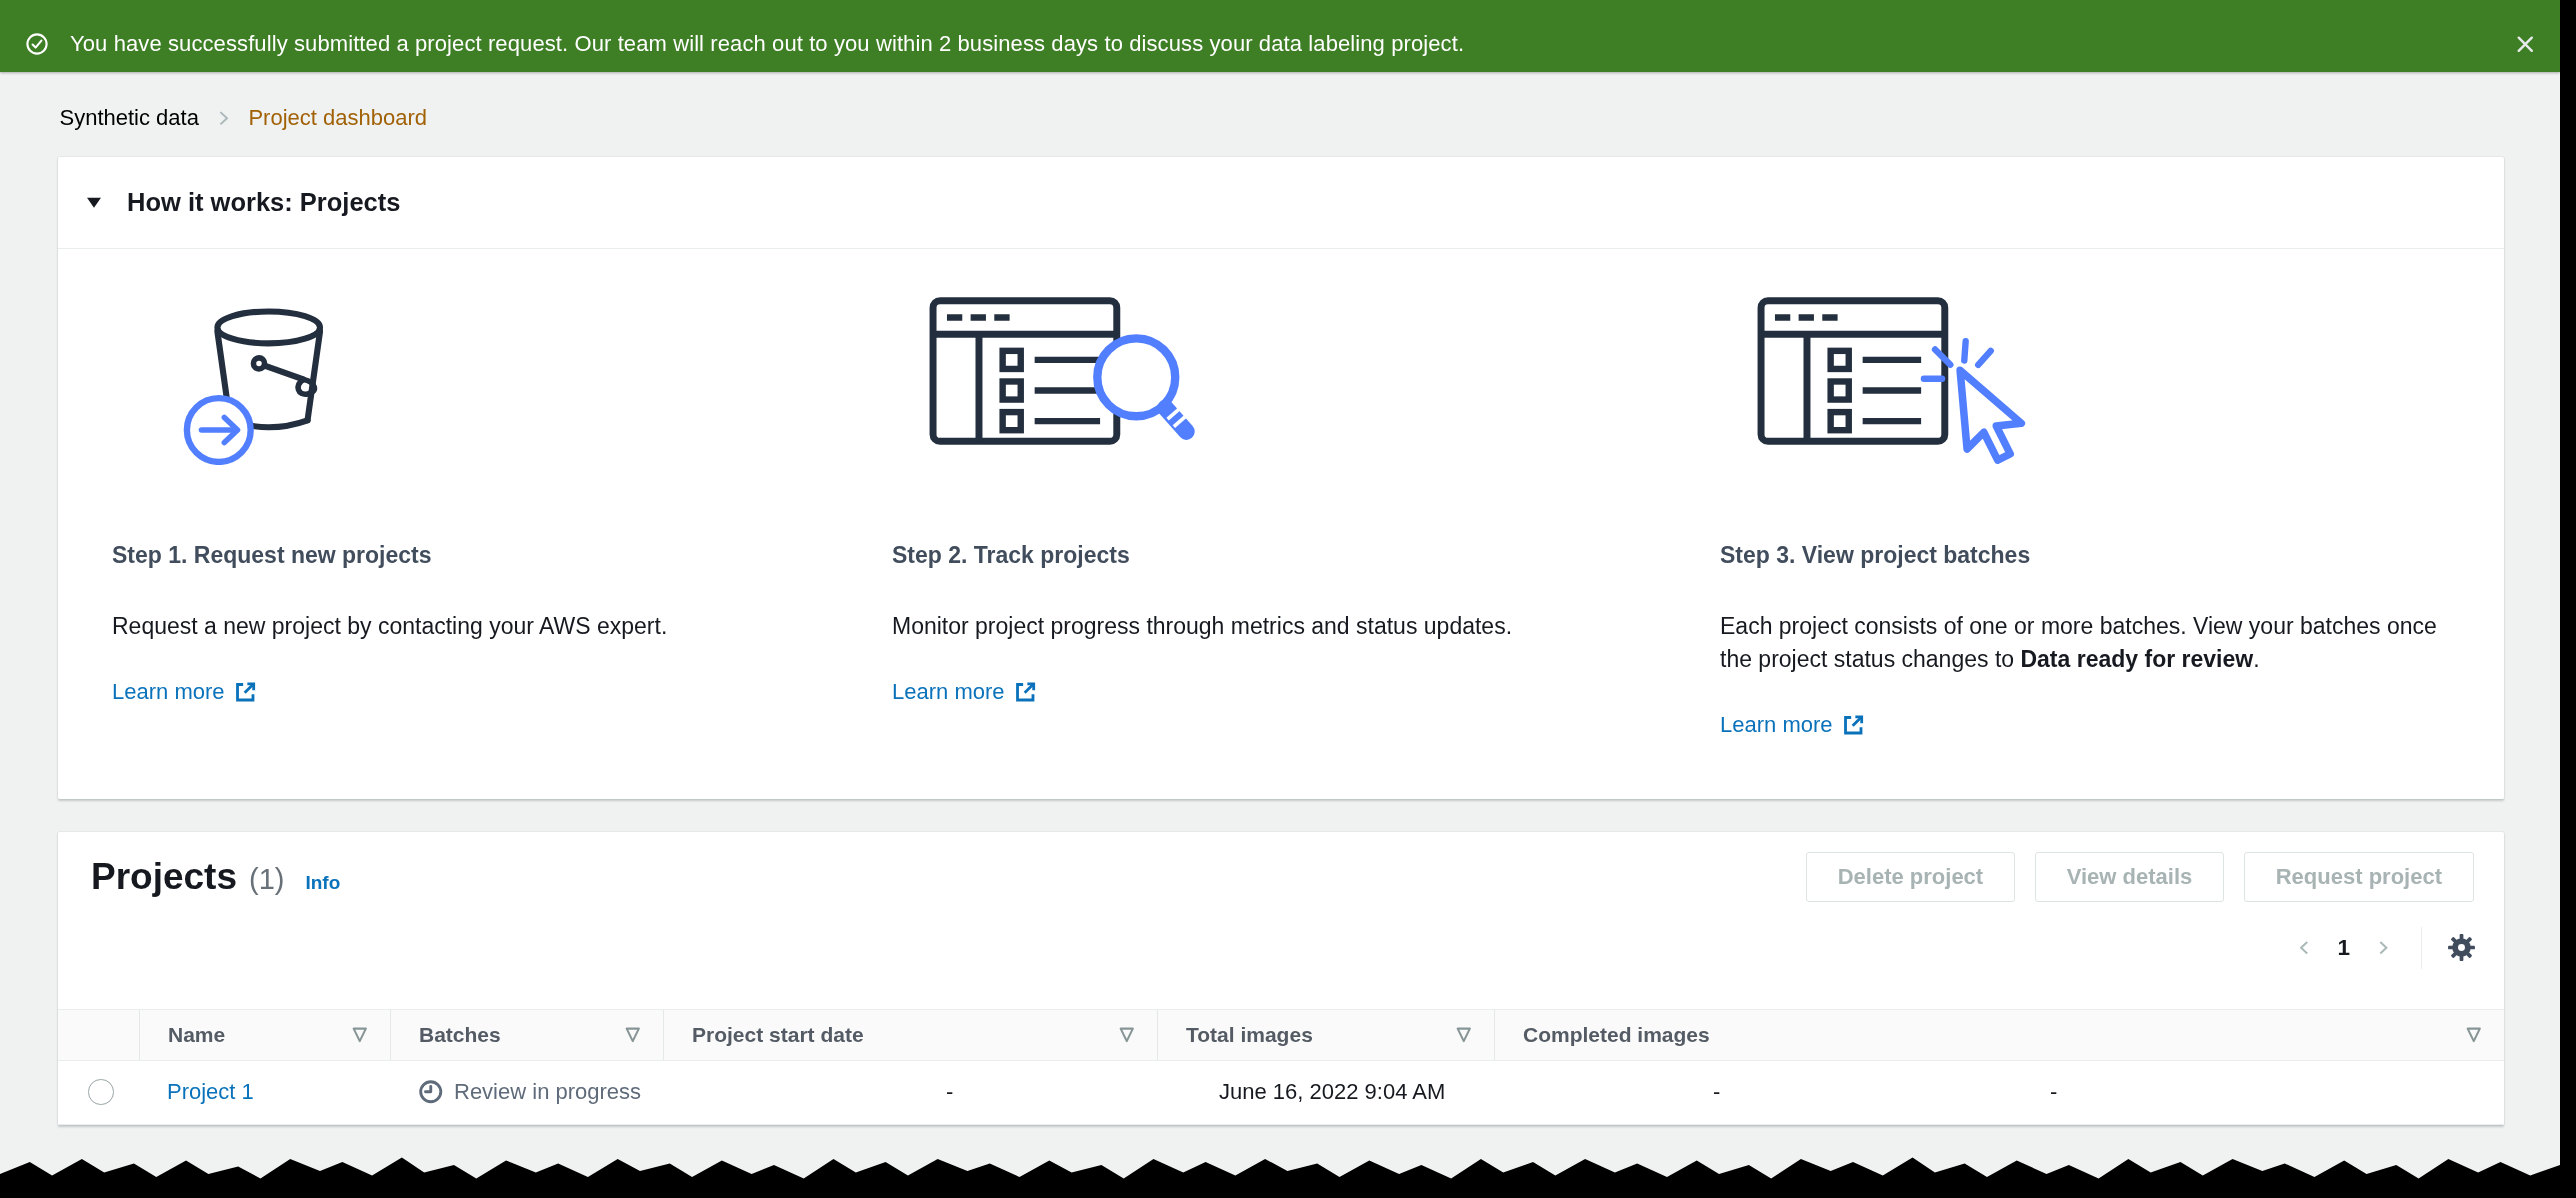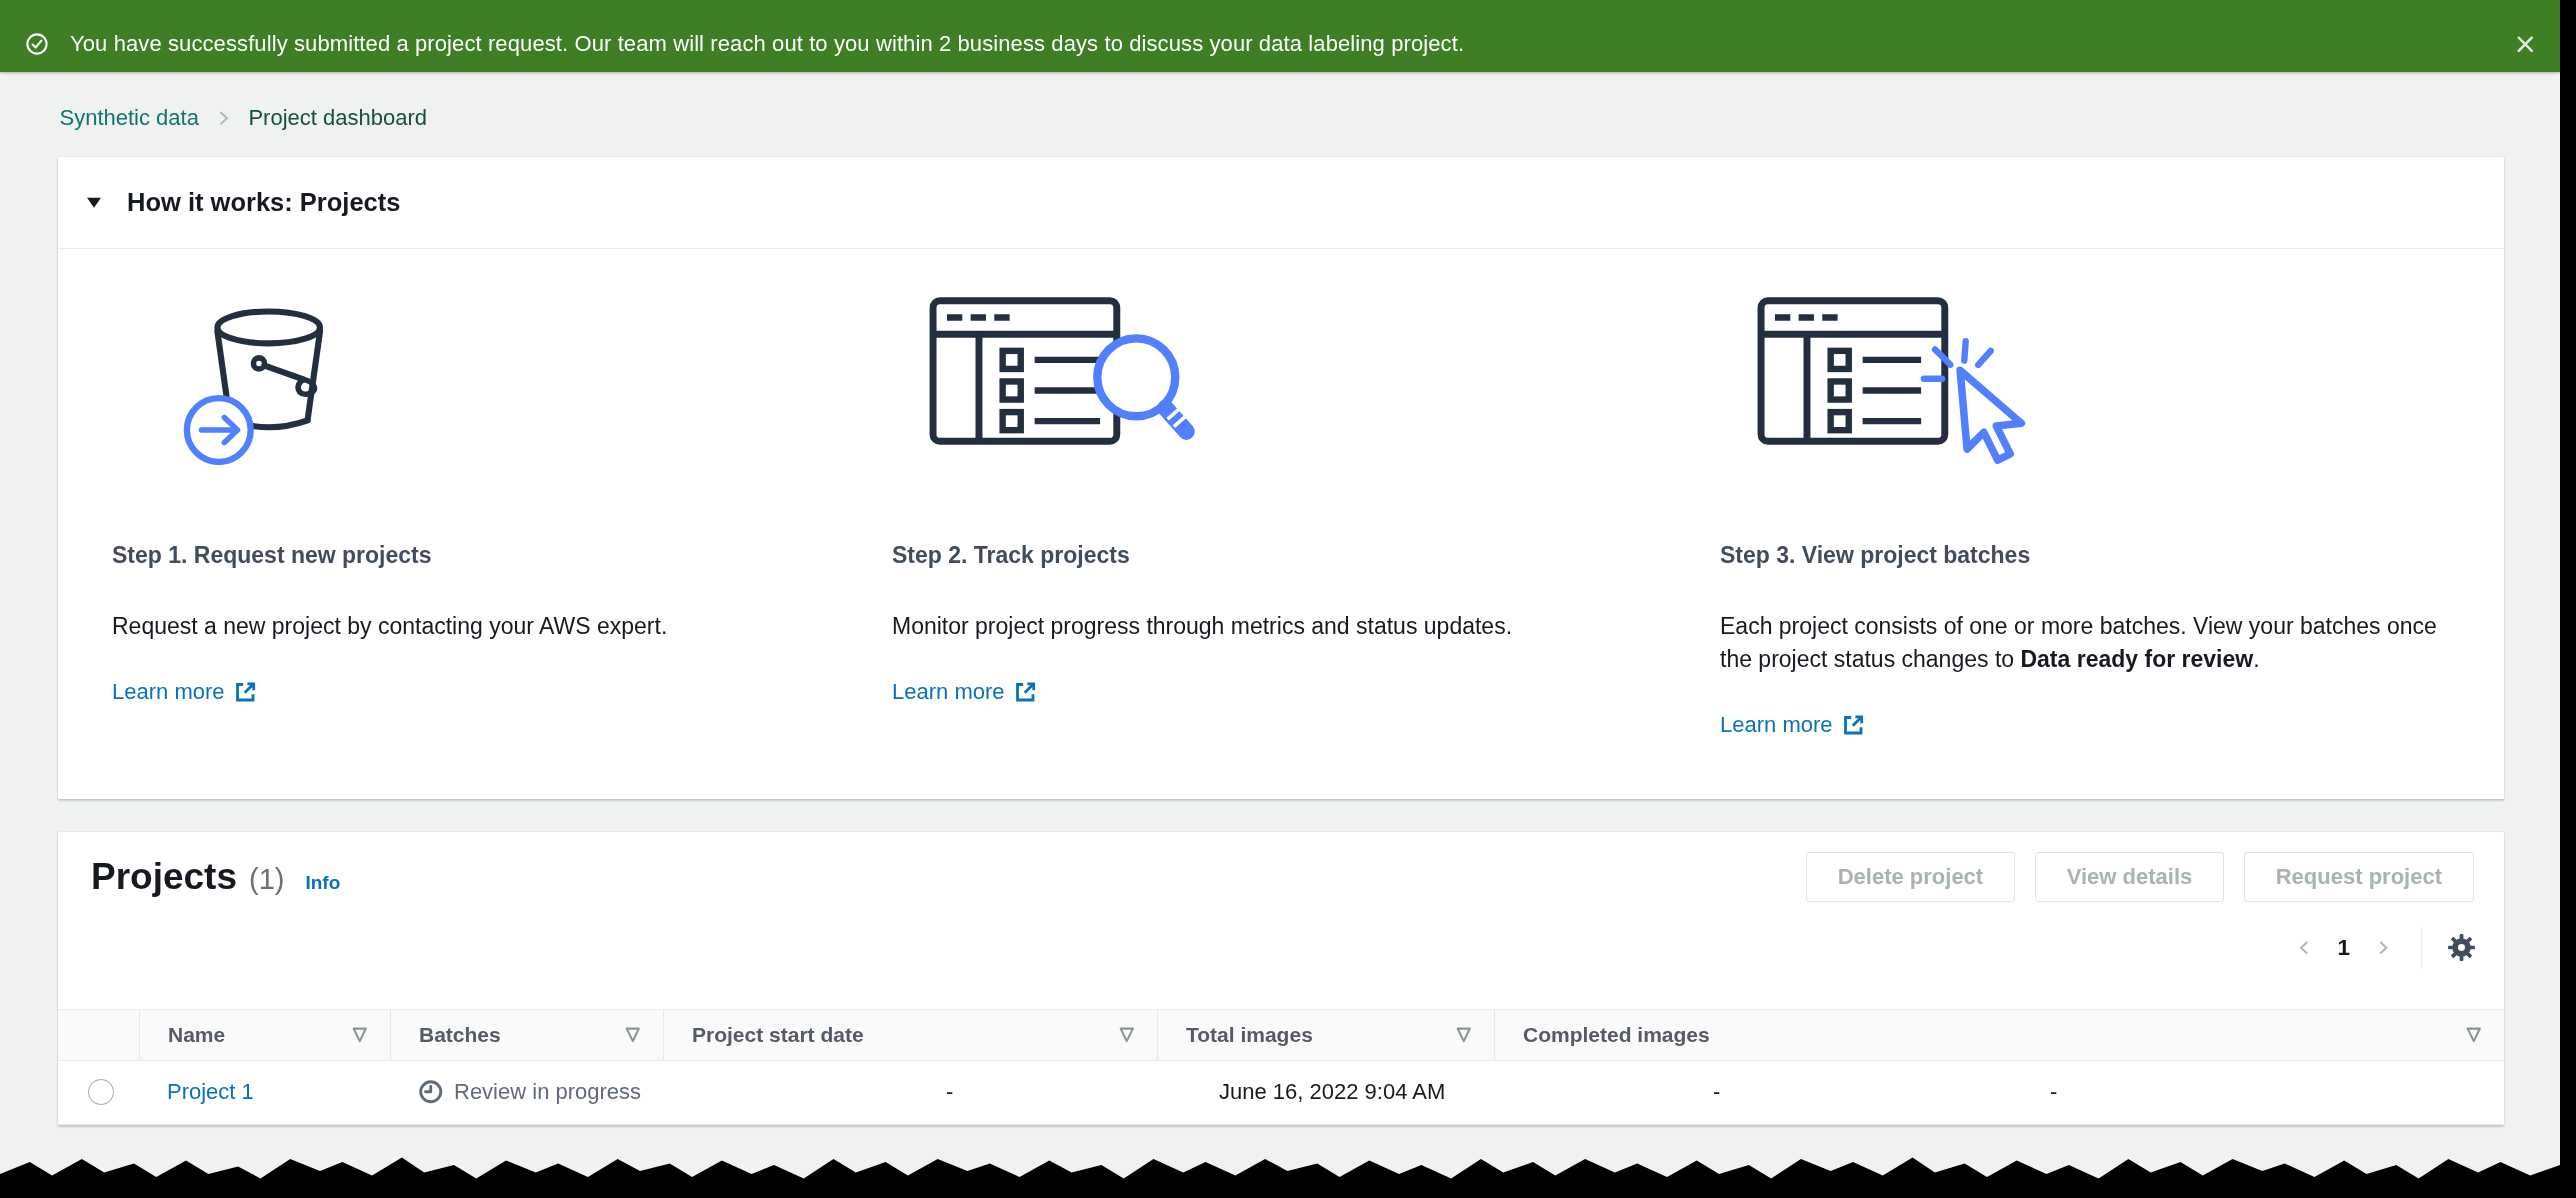--- a/index.html
+++ b/index.html
@@ -21,23 +21,23 @@
     display:flex; align-items:center; padding:16px 24px 0 25px;
     box-shadow:0 1.5px 2.2px rgba(0,0,0,.25);
   }
   .banner-icon { flex:0 0 auto; width:24px; height:24px; }
   .banner-msg { flex:1 1 auto; margin-left:21px; font-size:22px; letter-spacing:0.1px; }
   .banner-close { flex:0 0 auto; width:22.5px; height:22.5px; cursor:pointer; }
 
   
   main { padding:0 56px 0 58px; }
   .breadcrumbs { display:flex; align-items:center; margin:33px 0 0 1.5px; font-size:22px; }
-  .breadcrumbs a { color:#0f766e; text-decoration:none; }
+  .breadcrumbs a { color:#000000; text-decoration:none; }
   .crumb-sep { width:22.5px; height:22.5px; margin:0 13.5px; }
-  .crumb-current { color:#14532d; }
+  .crumb-current { color:#a16207; }
 
   
   .card {
     background:#fff; border-radius:1.5px;
     box-shadow:0 1.5px 2.2px rgba(0,28,36,.18), 0 0 0 0.7px rgba(0,28,36,.04);
   }
   .how-card { margin-top:25.5px; }
   .how-header {
     display:flex; align-items:center; gap:24px;
     padding:31px 30px 31px 27px;

